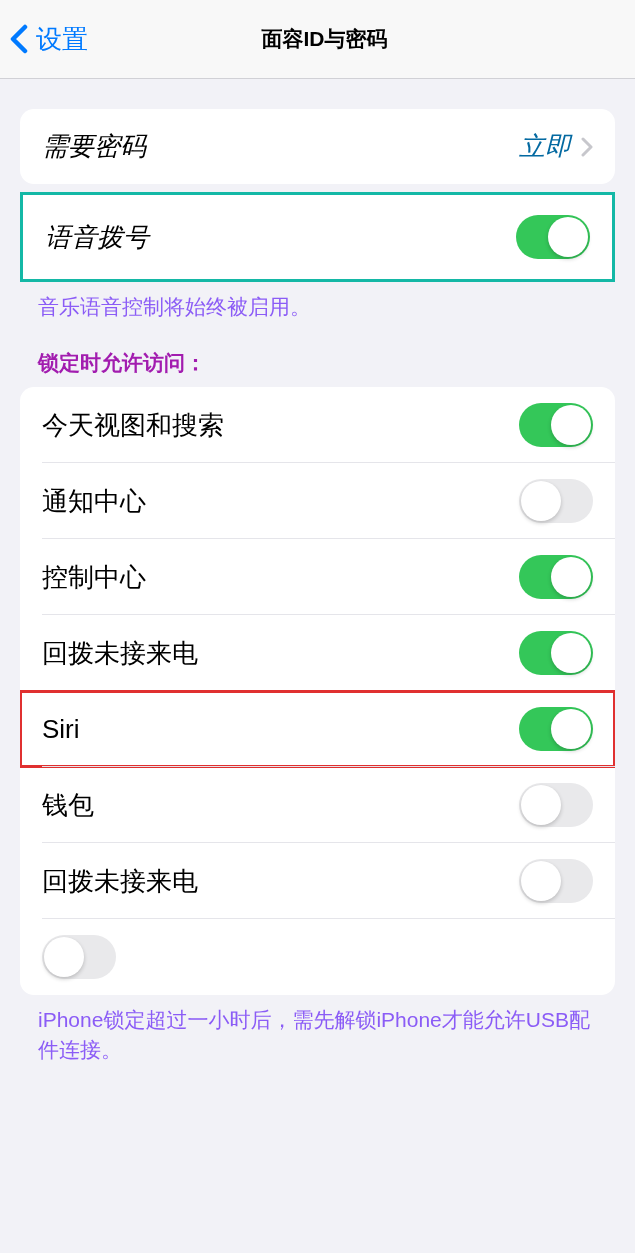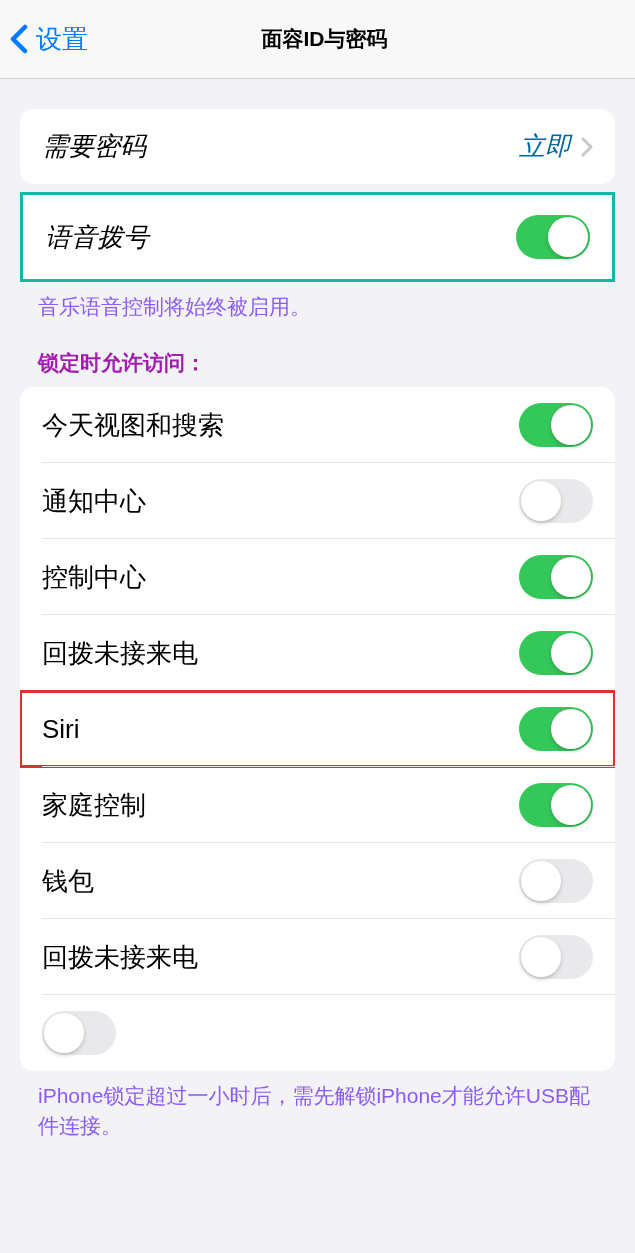--- a/index.html
+++ b/index.html
@@ -221,26 +221,20 @@
           <div class="toggle-knob"></div>
         </div>
       </div>
       <div class="list-row highlight-row">
         <span class="row-label">Siri</span>
         <div class="toggle on">
           <div class="toggle-knob"></div>
         </div>
       </div>
       <div class="list-row">
-        <span class="row-label">家庭控制</span>
-        <div class="toggle on">
-          <div class="toggle-knob"></div>
-        </div>
-      </div>
-      <div class="list-row">
         <span class="row-label">钱包</span>
         <div class="toggle off">
           <div class="toggle-knob"></div>
         </div>
       </div>
       <div class="list-row">
         <span class="row-label">回拨未接来电</span>
         <div class="toggle off">
           <div class="toggle-knob"></div>
         </div>

